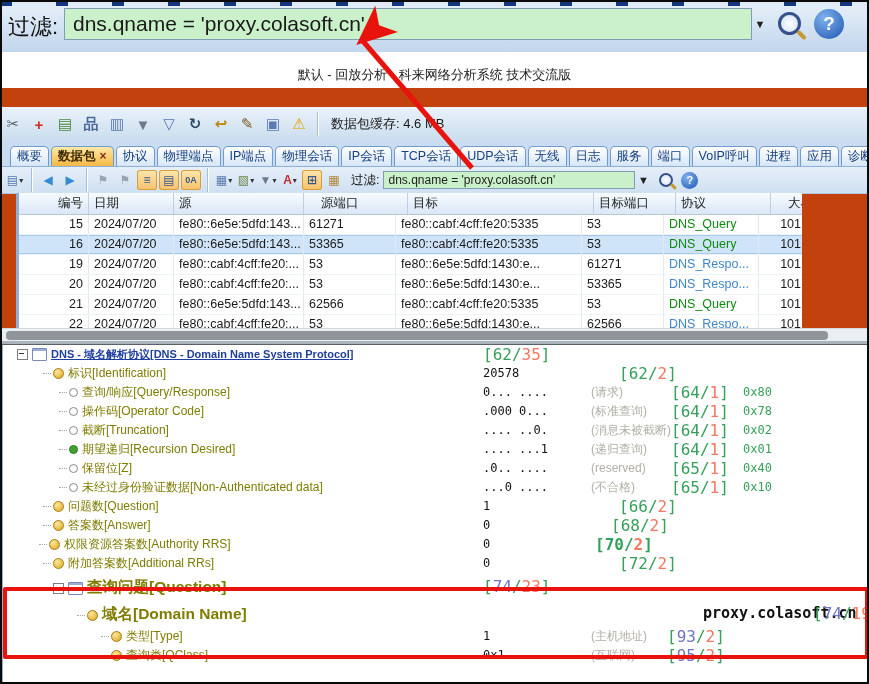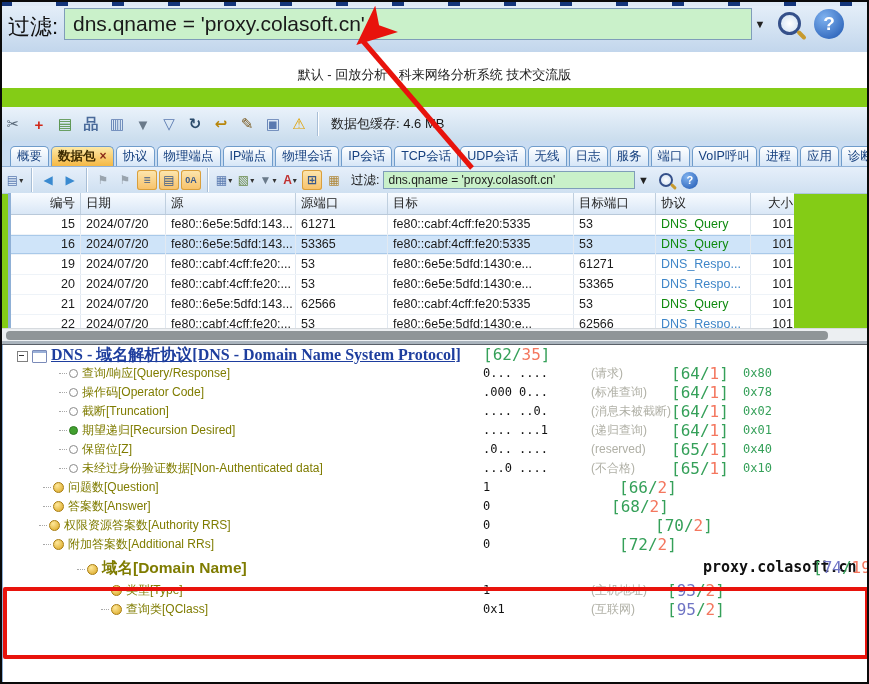--- a/index.html
+++ b/index.html
@@ -1,17 +1,17 @@
 <!DOCTYPE html>
 <html><head>
 <meta charset="utf-8">
 <style>
   html,body{margin:0;padding:0;background:#fff;}
   .screen{position:relative;width:869px;height:684px;overflow:hidden;
-          font-family:"Liberation Sans","DejaVu Sans",sans-serif;background:#84cc16;}
+          font-family:"Liberation Sans","DejaVu Sans",sans-serif;background:#c2410c;}
   .screen::after{content:"";position:absolute;inset:0;box-shadow:inset 0 0 0 2px #0a0a0a;pointer-events:none;z-index:90;}
 
   
   .topbar{position:absolute;left:0;top:0;width:869px;height:52px;
           background:linear-gradient(#e8f1fa,#c2d6ec);border-bottom:1px solid #9db8d6;}
   .topbar .ticks{position:absolute;left:0;top:0;width:100%;height:6px;
           background:repeating-linear-gradient(90deg,#13357a 0 12px,#dfeaf6 12px 56px);}
   .topbar .flabel{position:absolute;left:8px;top:12px;font-size:22px;color:#111;}
   .bigfilter{position:absolute;left:64px;top:8px;width:688px;height:32px;border:1px solid #7f9db9;
           background:#caf1ca;font-size:21px;color:#1a1a1a;padding:0 8px;box-sizing:border-box;
@@ -56,42 +56,42 @@
   .toolbar2{position:absolute;left:0;top:167px;width:869px;height:26px;
         background:linear-gradient(#e6effa,#cfe0f1);border-bottom:1px solid #aec6de;display:flex;align-items:center;}
   .flabel2{font-size:12.5px;color:#111;margin:0 4px 0 6px;white-space:nowrap;}
   .smallfilter{width:252px;height:18px;border:1px solid #7f9db9;background:#c9f0c9;font-size:12px;color:#222;
         padding:0 4px;box-sizing:border-box;font-family:"Liberation Sans",sans-serif;}
   .toolbar2 .mag{width:10px;height:10px;border-width:2px;position:relative;display:inline-block;margin-left:8px;}
   .toolbar2 .mag::after{width:7px;height:3px;right:-6px;bottom:-3px;}
   .toolbar2 .help{position:relative;display:inline-block;width:17px;height:17px;line-height:17px;font-size:11px;margin-left:8px;}
 
   
-  .pkt{position:absolute;left:8px;top:193px;width:786px;height:135px;background:#fff;border-left:3px solid #8fb0d6;box-sizing:border-box;overflow:hidden;}
+  .pkt{position:absolute;left:16px;top:193px;width:786px;height:135px;background:#fff;border-left:3px solid #8fb0d6;box-sizing:border-box;overflow:hidden;}
   .prow{display:flex;height:19px;line-height:19px;font-size:12.5px;color:#1a1a1a;}
   .phead{height:21px;line-height:21px;background:linear-gradient(#f8fbff,#d9e7f6);border-bottom:1px solid #b9c9da;color:#222;}
   .pcell{box-sizing:border-box;padding:0 5px;border-right:1px solid #e2e9f1;overflow:hidden;white-space:nowrap;}
   .phead .pcell{border-right:1px solid #bfcfdf;}
   .prow:not(.phead){border-bottom:1px solid #eef3f8;}
   .prow.sel{background:#cfe4f9;box-shadow:inset 0 1px 0 #a9c9e9, inset 0 -1px 0 #a9c9e9;}
   .r{text-align:right;}
   .proto-g{color:#0f8a0f;}
   .proto-b{color:#3f86c8;}
 
   
   .hscroll{position:absolute;left:0;top:328px;width:869px;height:13px;background:#eceff2;border-top:1px solid #d6dade;}
   .hthumb{position:absolute;left:6px;top:2px;width:822px;height:9px;background:#8f9598;border-radius:4px;}
   .splitter{position:absolute;left:0;top:341px;width:869px;height:3px;background:#aab4bd;border-bottom:1px solid #5a6068;}
 
   
   .detail{position:absolute;left:0;top:345px;width:869px;height:339px;background:#fff;border-left:3px solid #8fb0d6;box-sizing:border-box;overflow:hidden;}
   .trow{position:relative;height:19px;line-height:19px;white-space:nowrap;font-size:12px;}
   .trow.bigrow{height:27px;line-height:27px;}
   .lbl{color:#7f7c00;}
-  .trow.rootrow .lbl{color:#1e3e9e;font-weight:bold;text-decoration:underline;font-size:16px;font-family:Liberation Serif, serif;}
+  .trow.rootrow .lbl{color:#1e3e9e;font-weight:bold;text-decoration:underline;font-size:11px;}
   .trow.bigrow .lbl{font-size:15.5px;font-weight:bold;}
   .mono{font-family:"DejaVu Sans Mono","Liberation Mono",monospace;}
   .aval{position:absolute;left:480px;color:#111;font-size:12px;}
   .anote{position:absolute;left:588px;color:#b0b0a6;font-size:12px;}
   .aref{position:absolute;font-size:16px;}
   .ahex{position:absolute;left:740px;color:#35a059;font-size:12px;}
   .br{color:#35a059;} .off{color:#35a059;} .off.blue{color:#6f74c4;} .len{color:#f4775f;}
   .expbox{display:inline-block;width:9px;height:9px;border:1px solid #808080;background:#fff;
         vertical-align:middle;position:relative;margin-right:4px;}
   .expbox::after{content:"";position:absolute;left:1px;top:3px;width:5px;height:1px;background:#333;}
@@ -191,21 +191,21 @@
     <span class="dd-btn" style="position:relative;">▼</span>
     <span class="mag"></span>
     <span class="help">?</span>
   </div>
 
   <div class="pkt" id="pkt">
       <div class="prow phead">
         <div class="pcell r" style="width: 70px; flex: 0 0 70px;">编号</div>
         <div class="pcell" style="width: 85px; flex: 0 0 85px;">日期</div>
         <div class="pcell" style="width: 130px; flex: 0 0 130px;">源</div>
-        <div class="pcell" style="width: 92px; flex: 0 0 92px;">源端口</div>
+        <div class="pcell" style="width: 92px; flex: 0 0 92px; margin-left: 12px;">源端口</div>
         <div class="pcell" style="width: 186px; flex: 0 0 186px;">目标</div>
         <div class="pcell" style="width: 82px; flex: 0 0 82px;">目标端口</div>
         <div class="pcell" style="width: 95px; flex: 0 0 95px;">协议</div>
         <div class="pcell r" style="width: 48px; flex: 0 0 48px;">大小</div>
         <div class="pcell r" style="width: 64px; flex: 0 0 64px;">实际负载</div>
         <div class="pcell" style="width: 60px; flex: 0 0 60px;">进程</div>
       </div>
       <div class="prow">
         <div class="pcell r" style="width: 70px; flex: 0 0 70px;">15</div>
         <div class="pcell" style="width: 85px; flex: 0 0 85px;">2024/07/20</div>
@@ -280,30 +280,32 @@
       </div>
     </div>
 
   <div class="hscroll">
     <div class="hthumb"></div>
   </div>
   <div class="splitter"></div>
 
   <div class="detail" id="detail">
       <div class="trow rootrow" style="padding-left: 14px;"><span class="expbox"></span><span class="ticon i-form"></span><span class="lbl">DNS - 域名解析协议[DNS - Domain Name System Protocol]</span><span class="aref mono" style="left: 480px;"><span class="br">[</span><span class="off">62</span><span class="br">/</span><span class="len">35</span><span class="br">]</span></span></div>
+      <div class="trow" style="padding-left: 40px;"><span class="guide"></span><span class="ticon i-tag"></span><span class="lbl">标识[Identification]</span><span class="aval mono">20578</span><span class="aref mono" style="left: 616px;"><span class="br">[</span><span class="off">62</span><span class="br">/</span><span class="len">2</span><span class="br">]</span></span></div>
       <div class="trow" style="padding-left: 56px;"><span class="guide"></span><span class="ticon i-dot"></span><span class="lbl">查询/响应[Query/Response]</span><span class="aval mono">0... ....</span><span class="anote">(请求)</span><span class="aref mono" style="left: 668px;"><span class="br">[</span><span class="off">64</span><span class="br">/</span><span class="len">1</span><span class="br">]</span></span><span class="ahex mono">0x80</span></div>
       <div class="trow" style="padding-left: 56px;"><span class="guide"></span><span class="ticon i-dot"></span><span class="lbl">操作码[Operator Code]</span><span class="aval mono">.000 0...</span><span class="anote">(标准查询)</span><span class="aref mono" style="left: 668px;"><span class="br">[</span><span class="off">64</span><span class="br">/</span><span class="len">1</span><span class="br">]</span></span><span class="ahex mono">0x78</span></div>
       <div class="trow" style="padding-left: 56px;"><span class="guide"></span><span class="ticon i-dot"></span><span class="lbl">截断[Truncation]</span><span class="aval mono">.... ..0.</span><span class="anote">(消息未被截断)</span><span class="aref mono" style="left: 668px;"><span class="br">[</span><span class="off">64</span><span class="br">/</span><span class="len">1</span><span class="br">]</span></span><span class="ahex mono">0x02</span></div>
       <div class="trow" style="padding-left: 56px;"><span class="guide"></span><span class="ticon i-dotg"></span><span class="lbl">期望递归[Recursion Desired]</span><span class="aval mono">.... ...1</span><span class="anote">(递归查询)</span><span class="aref mono" style="left: 668px;"><span class="br">[</span><span class="off">64</span><span class="br">/</span><span class="len">1</span><span class="br">]</span></span><span class="ahex mono">0x01</span></div>
       <div class="trow" style="padding-left: 56px;"><span class="guide"></span><span class="ticon i-dot"></span><span class="lbl">保留位[Z]</span><span class="aval mono">.0.. ....</span><span class="anote">(reserved)</span><span class="aref mono" style="left: 668px;"><span class="br">[</span><span class="off">65</span><span class="br">/</span><span class="len">1</span><span class="br">]</span></span><span class="ahex mono">0x40</span></div>
       <div class="trow" style="padding-left: 56px;"><span class="guide"></span><span class="ticon i-dot"></span><span class="lbl">未经过身份验证数据[Non-Authenticated data]</span><span class="aval mono">...0 ....</span><span class="anote">(不合格)</span><span class="aref mono" style="left: 668px;"><span class="br">[</span><span class="off">65</span><span class="br">/</span><span class="len">1</span><span class="br">]</span></span><span class="ahex mono">0x10</span></div>
       <div class="trow" style="padding-left: 40px;"><span class="guide"></span><span class="ticon i-tag"></span><span class="lbl">问题数[Question]</span><span class="aval mono">1</span><span class="aref mono" style="left: 616px;"><span class="br">[</span><span class="off">66</span><span class="br">/</span><span class="len">2</span><span class="br">]</span></span></div>
       <div class="trow" style="padding-left: 40px;"><span class="guide"></span><span class="ticon i-tag"></span><span class="lbl">答案数[Answer]</span><span class="aval mono">0</span><span class="aref mono" style="left: 608px;"><span class="br">[</span><span class="off">68</span><span class="br">/</span><span class="len">2</span><span class="br">]</span></span></div>
-      <div class="trow" style="padding-left: 36px;"><span class="guide"></span><span class="ticon i-tag"></span><span class="lbl">权限资源答案数[Authority RRS]</span><span class="aval mono">0</span><span class="aref mono" style="left: 652px;"><span class="br">[</span><span class="off">70</span><span class="br">/</span><span class="len">2</span><span class="br">]</span></span></div>
+      <div class="trow" style="padding-left: 36px;"><span class="guide"></span><span class="ticon i-tag"></span><span class="lbl">权限资源答案数[Authority RRS]</span><span class="aval mono">0</span><span class="aref mono" style="left: 592px; font-weight: bold;"><span class="br">[</span><span class="off">70</span><span class="br">/</span><span class="len">2</span><span class="br">]</span></span></div>
       <div class="trow" style="padding-left: 40px;"><span class="guide"></span><span class="ticon i-tag"></span><span class="lbl">附加答案数[Additional RRs]</span><span class="aval mono">0</span><span class="aref mono" style="left: 616px;"><span class="br">[</span><span class="off">72</span><span class="br">/</span><span class="len">2</span><span class="br">]</span></span></div>
+      <div class="trow bigrow" style="padding-left: 40px;"><span class="guide"></span><span class="expbox"></span><span class="ticon i-form"></span><span class="lbl">查询问题[Question]</span><span class="aref mono" style="left: 480px;"><span class="br">[</span><span class="off blue">74</span><span class="br">/</span><span class="len">23</span><span class="br">]</span></span></div>
       <div class="trow bigrow" style="padding-left: 74px;"><span class="guide"></span><span class="ticon i-tag"></span><span class="lbl">域名[Domain Name]</span><span class="aval mono" style="left: 700px; font-size: 15px; font-weight: bold;">proxy.colasoft.cn</span><span class="aref mono" style="left: 810px;"><span class="br">[</span><span class="off blue">74</span><span class="br">/</span><span class="len">19</span><span class="br">]</span></span></div>
       <div class="trow" style="padding-left: 98px;"><span class="guide"></span><span class="ticon i-tag"></span><span class="lbl">类型[Type]</span><span class="aval mono">1</span><span class="anote">(主机地址)</span><span class="aref mono" style="left: 664px;"><span class="br">[</span><span class="off blue">93</span><span class="br">/</span><span class="len">2</span><span class="br">]</span></span></div>
       <div class="trow" style="padding-left: 98px;"><span class="guide"></span><span class="ticon i-tag"></span><span class="lbl">查询类[QClass]</span><span class="aval mono">0x1</span><span class="anote">(互联网)</span><span class="aref mono" style="left: 664px;"><span class="br">[</span><span class="off blue">95</span><span class="br">/</span><span class="len">2</span><span class="br">]</span></span></div>
     </div>
 
   <div class="redbox"></div>
 
   <svg class="arrow-svg" viewBox="0 0 869 684">
     <defs>
       <marker id="ah" markerWidth="7" markerHeight="8" refX="3.5" refY="1.5" orient="auto-start-reverse">

